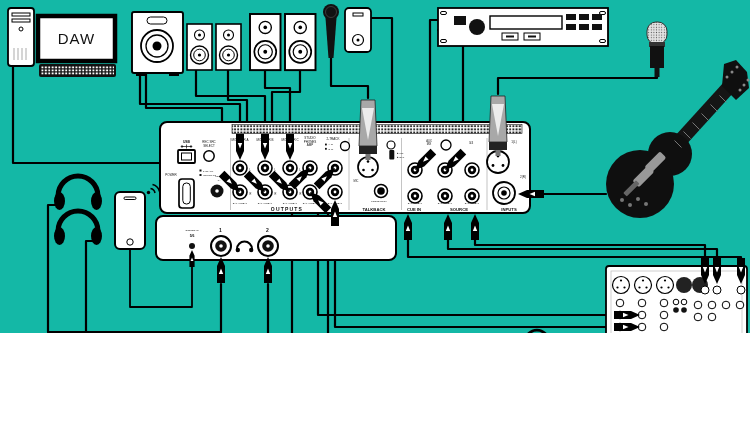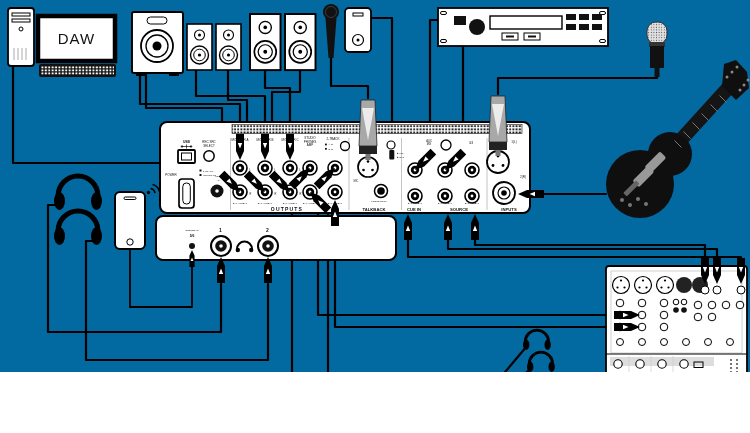--- a/index.html
+++ b/index.html
@@ -1,16 +1,16 @@
 <!DOCTYPE html>
 <html><head>
 <meta charset="utf-8">
 <style>
   html,body{margin:0;padding:0;background:#fff;}
-  #stage{width:750px;height:372px;position:relative;background:#0369a1;overflow:hidden;}
+  #stage{width:750px;height:333px;position:relative;background:#14b8a6;overflow:hidden;}
   svg{display:block;}
   svg text{font-family:"Liberation Sans","DejaVu Sans",sans-serif;fill:#111;}
   .w{fill:none;stroke:#000;stroke-width:2.2;stroke-linejoin:round;stroke-linecap:round;}
   .wt{fill:none;stroke:#000;stroke-width:1.8;stroke-linejoin:round;stroke-linecap:round;}
   .o{fill:#fff;stroke:#000;}
   .thin{stroke:#000;stroke-width:1;fill:none;}
   .t24{font-size:2.4px;} .t26{font-size:2.6px;} .t3{font-size:3px;} .t34{font-size:3.4px;font-weight:bold;}
   .t4b{font-size:4.2px;font-weight:bold;}
   .t5b{font-size:5px;font-weight:bold;letter-spacing:1.2px;}
   .mid{text-anchor:middle;} .st{text-anchor:start;}

